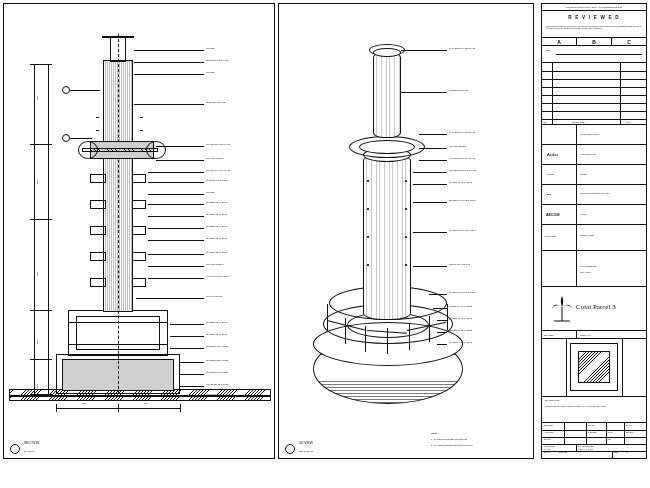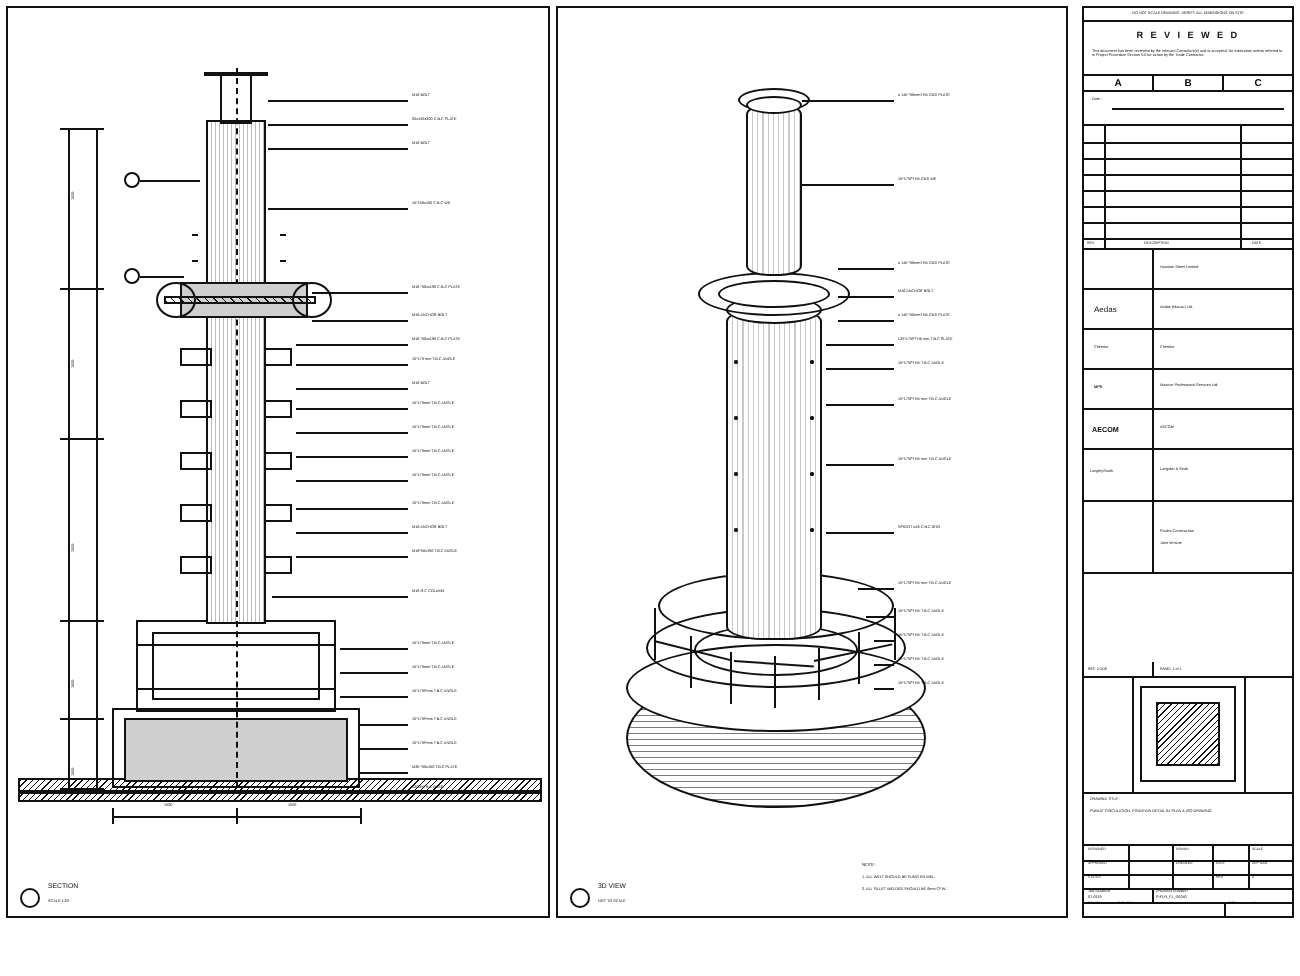--- a/index.html
+++ b/index.html
@@ -310,20 +310,31 @@
       <div class="lbl xs" style="left:3px;top:10px;">LangleySouth</div>
       <div class="lbl xs" style="left:38px;top:9px;">Langdon &amp; Seah</div>
     </div>
 
     <div class="tbcell" style="left:0;top:247px;right:0;height:36px;border-bottom:1px solid #111;">
       <div class="ln v" style="left:34px;top:0;height:36px;"></div>
       <div class="lbl xs" style="left:38px;top:14px;">Paulex Construction</div>
       <div class="lbl xs" style="left:38px;top:20px;">Joint Venture</div>
     </div>
 
+    <div class="tbcell" style="left:0;top:283px;right:0;height:44px;border-bottom:1px solid #111;">
+      <div class="circ" style="left:10px;top:8px;width:18px;height:18px;border:none;"></div>
+      <svg style="position:absolute;left:8px;top:6px;" width="24" height="30" viewBox="0 0 24 30">
+        <path d="M12 28 L12 14" stroke="#111" stroke-width="1" fill="none"></path>
+        <path d="M12 14 C6 10 4 12 2 15 C6 11 9 12 12 14" fill="#111"></path>
+        <path d="M12 14 C18 10 20 12 22 15 C18 11 15 12 12 14" fill="#111"></path>
+        <path d="M12 14 C10 8 11 5 12 3 C13 6 14 9 12 14" fill="#111"></path>
+        <path d="M4 28 H20" stroke="#111" stroke-width="1"></path>
+      </svg>
+      <div class="lbl" style="left:34px;top:16px;font-size:7px;font-family:'Liberation Serif',serif;">Cotai Parcel 3</div>
+    </div>
 
     <div class="tbcell" style="left:0;top:327px;right:0;height:8px;border-bottom:1px solid #111;">
       <div class="ln v" style="left:34px;top:0;height:8px;"></div>
       <div class="lbl xs" style="left:2px;top:2.5px;font-size:1.8px;">REF. CODE</div>
       <div class="lbl xs" style="left:38px;top:2.5px;font-size:1.8px;">PANEL  1  of  1</div>
     </div>
 
     <div class="tbcell" style="left:0;top:335px;right:0;height:58px;border-bottom:1px solid #111;">
       <div class="box" style="left:28px;top:4px;width:48px;height:48px;"></div>
       <div class="hatch2" style="left:36px;top:12px;width:32px;height:32px;"></div>

